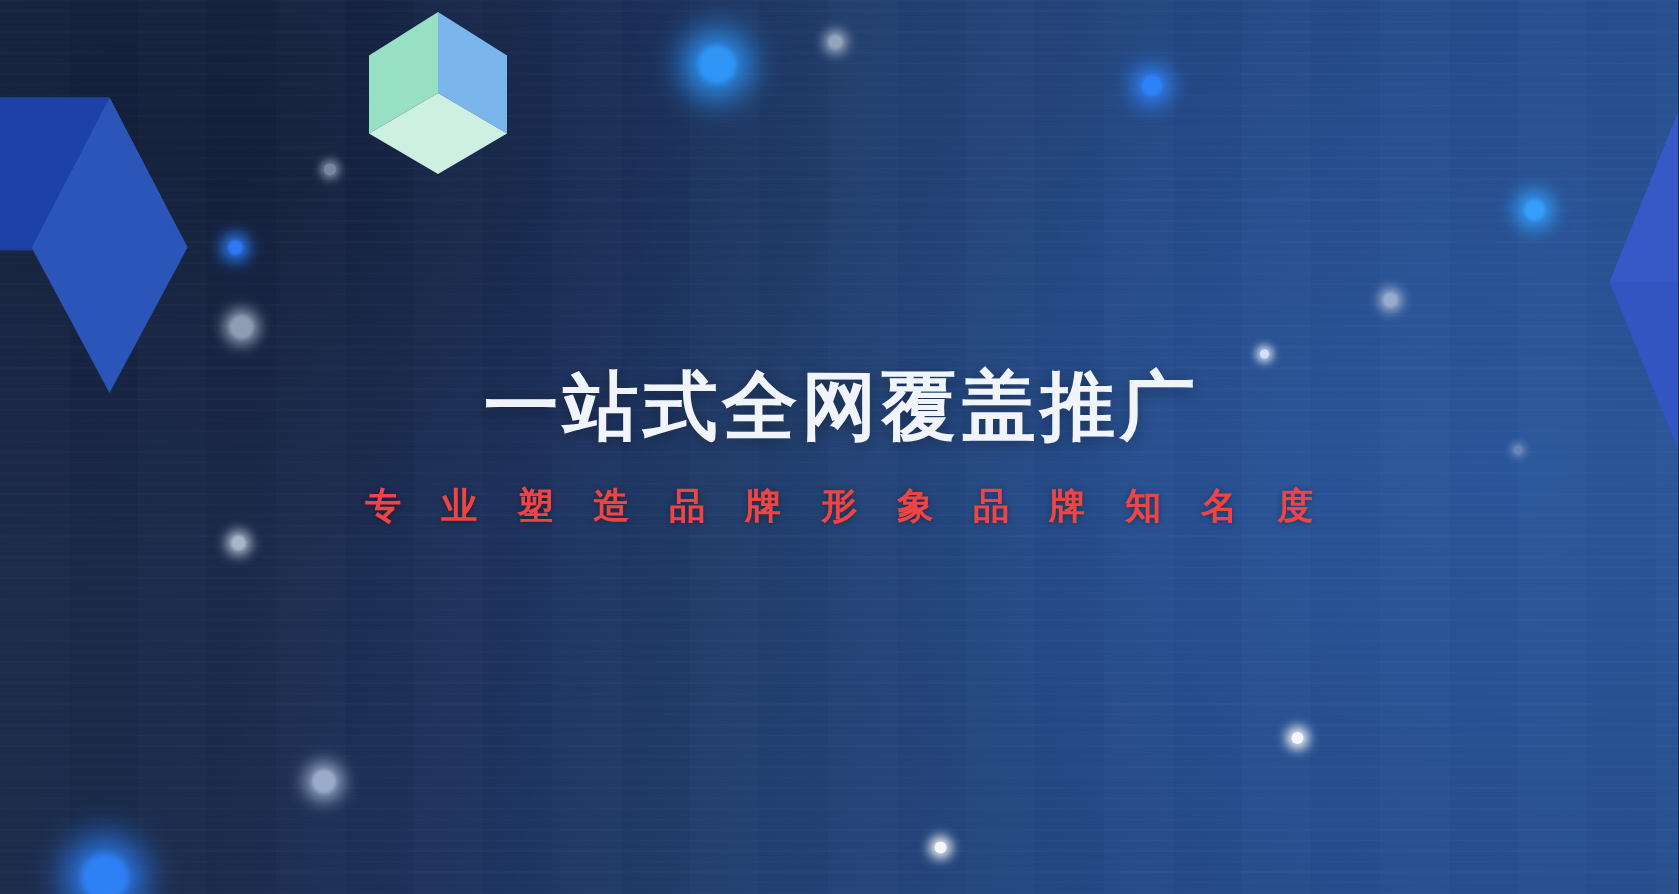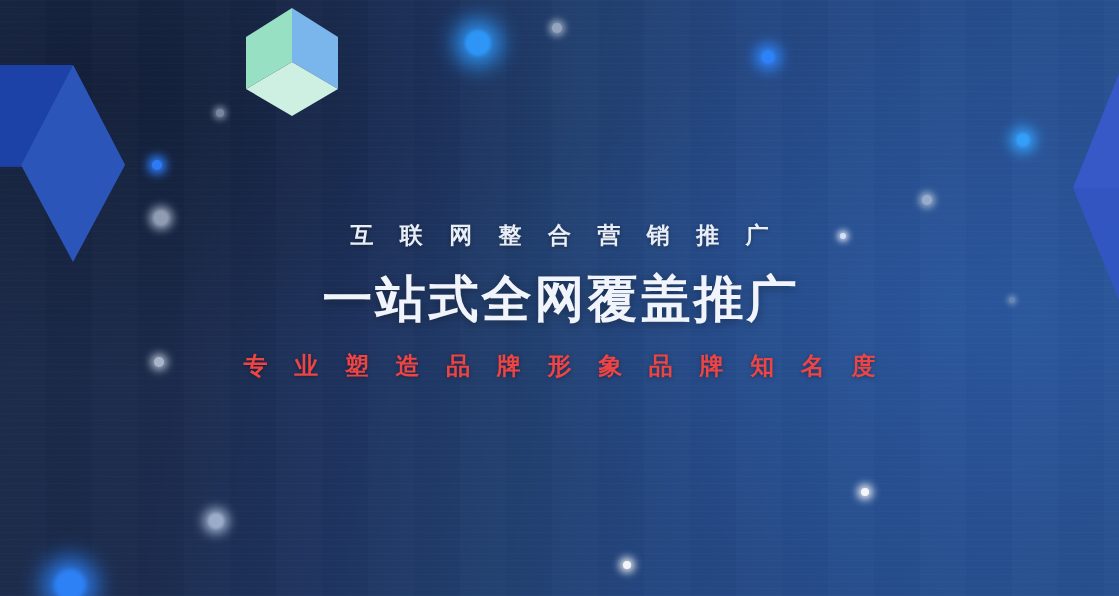--- a/index.html
+++ b/index.html
@@ -161,18 +161,17 @@
       <div class="dot" style="left: 154px; top: 357px; width: 10px; height: 10px; background: rgb(204, 216, 234); opacity: 0.8; box-shadow: rgb(204, 216, 234) 0px 0px 8px 3.6px; filter: blur(0.65px);"></div>
       <div class="dot" style="left: 208px; top: 513px; width: 16px; height: 16px; background: rgb(185, 203, 230); opacity: 0.8; box-shadow: rgb(185, 203, 230) 0px 0px 11px 4.95px; filter: blur(1.04px);"></div>
       <div class="dot" style="left: 623px; top: 561px; width: 8px; height: 8px; background: rgb(255, 255, 255); opacity: 0.95; box-shadow: rgb(255, 255, 255) 0px 0px 8px 3.6px; filter: blur(0.52px);"></div>
       <div class="dot" style="left: 861px; top: 488px; width: 8px; height: 8px; background: rgb(255, 255, 255); opacity: 0.95; box-shadow: rgb(255, 255, 255) 0px 0px 8px 3.6px; filter: blur(0.52px);"></div>
       <div class="dot" style="left: 54px; top: 569px; width: 32px; height: 32px; background: rgb(47, 134, 255); opacity: 0.95; box-shadow: rgb(47, 134, 255) 0px 0px 24px 10.8px; filter: blur(2.08px);"></div>
       <div class="dot" style="left: 840px; top: 233px; width: 6px; height: 6px; background: rgb(232, 240, 255); opacity: 0.9; box-shadow: rgb(232, 240, 255) 0px 0px 6px 2.7px; filter: blur(0.4px);"></div>
       <div class="dot" style="left: 1009px; top: 297px; width: 6px; height: 6px; background: rgb(159, 179, 207); opacity: 0.5; box-shadow: rgb(159, 179, 207) 0px 0px 5px 2.25px; filter: blur(0.4px);"></div>
     </div>
 
   <div class="text-block">
-    <div class="eyebrow">互 联 网 整 合 营 销 推 广</div>
     <div class="headline">一站式全网覆盖推广</div>
     <div class="subline">专 业 塑 造 品 牌 形 象 品 牌 知 名 度</div>
   </div>
 
 </div>
 
 </body></html>

